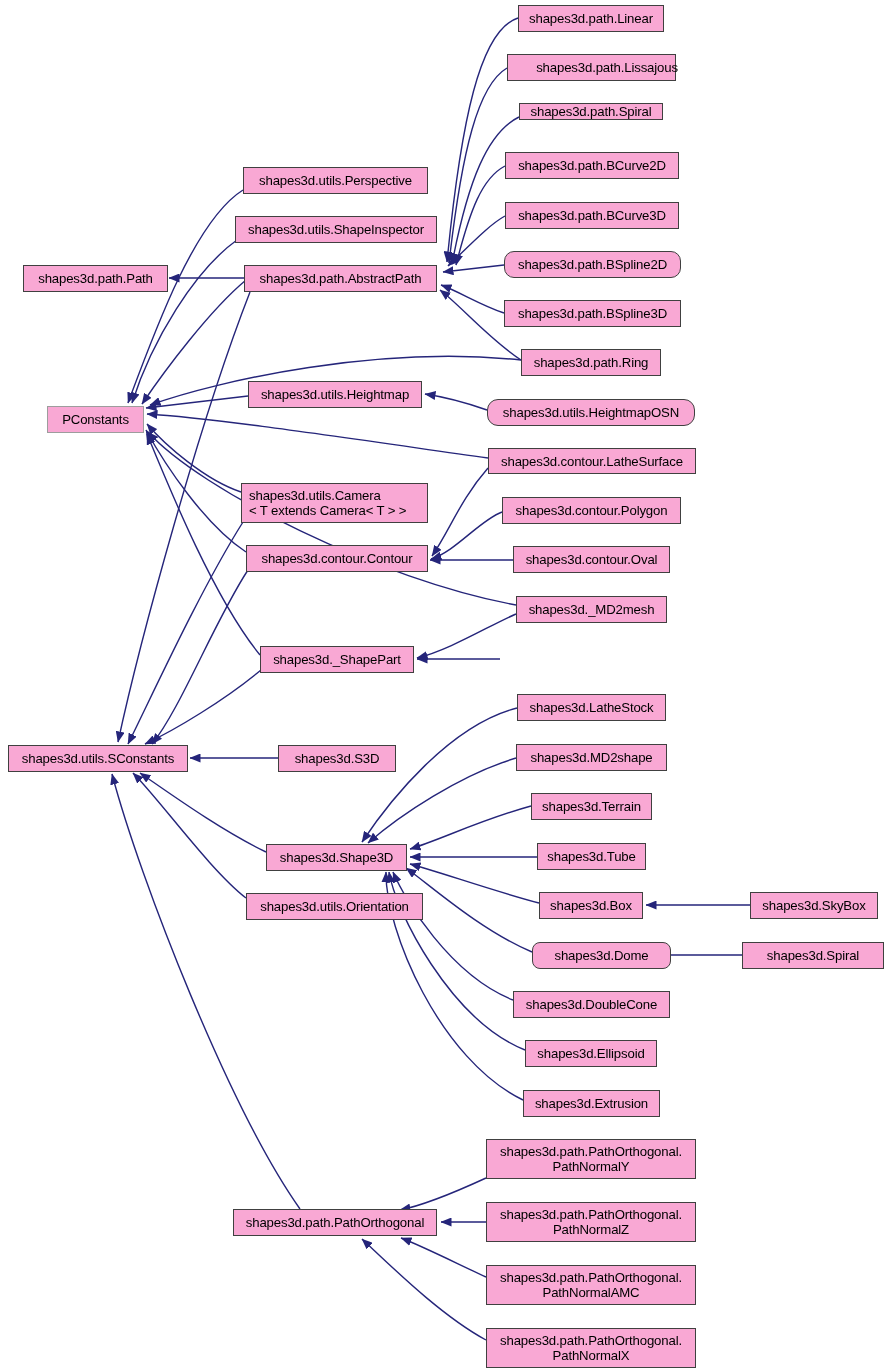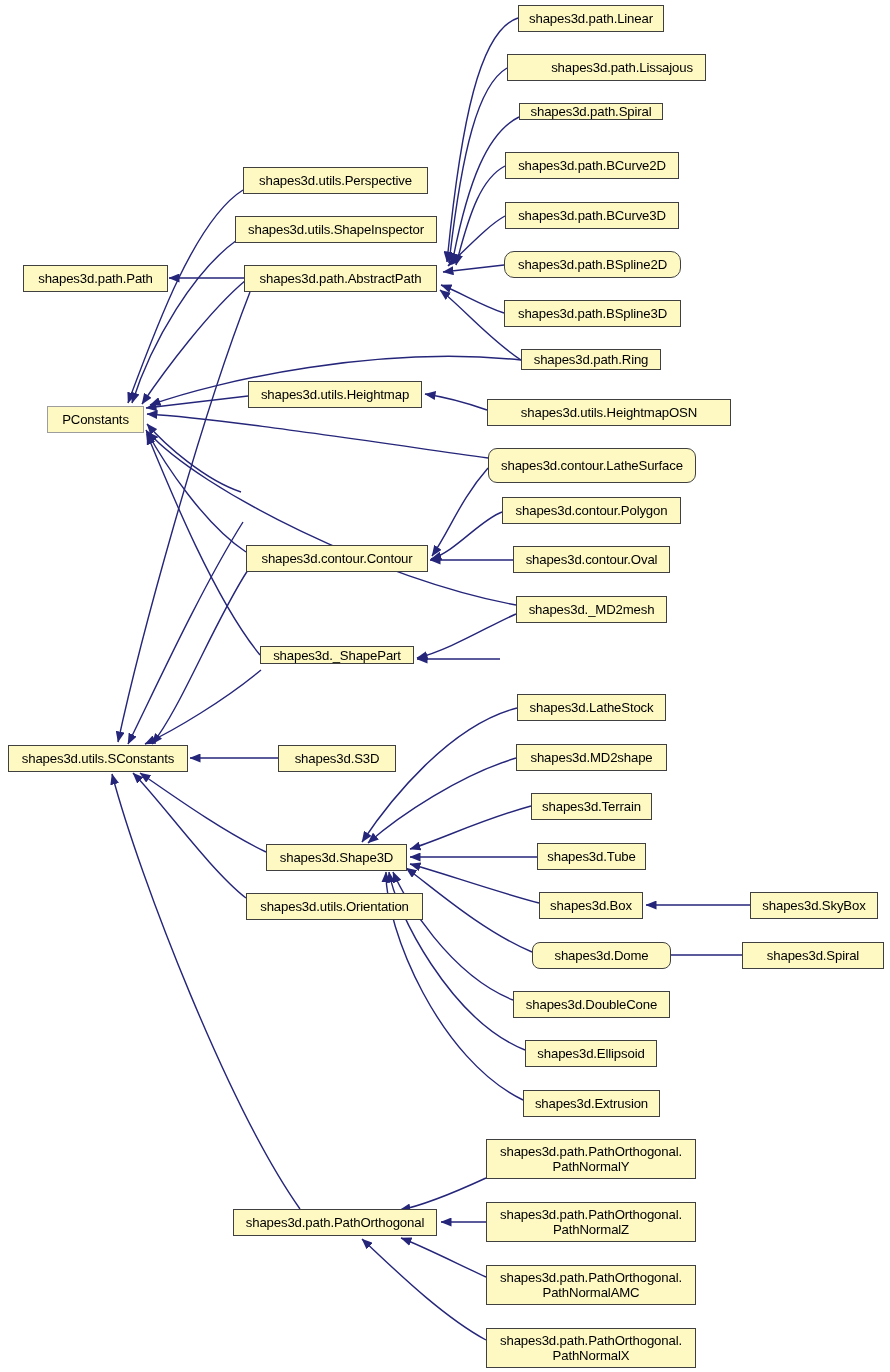--- a/index.html
+++ b/index.html
@@ -21,21 +21,21 @@
     position: absolute;
     left: 0;
     top: 0;
     width: 890px;
     height: 1372px;
     pointer-events: none;
   }
   .node {
     position: absolute;
     box-sizing: border-box;
-    background: #fef9c3;
+    background: #f9a8d4;
     border: 1px solid #404040;
     display: flex;
     align-items: center;
     justify-content: center;
     text-align: center;
     font-size: 13.2px;
     line-height: 15px;
     color: #000000;
     letter-spacing: -0.15px;
     white-space: pre;
@@ -111,36 +111,38 @@
         <path d="M 486,1340 C 440,1315 390,1265 362,1239" marker-end="url(#ah)" stroke="#25257a"></path>
       </g>
   </svg>
 <div class="node" style="left: 23px; top: 265px; width: 145px; height: 27px;">shapes3d.path.Path</div>
     <div class="node root" style="left: 47px; top: 406px; width: 97px; height: 27px;">PConstants</div>
     <div class="node" style="left: 8px; top: 745px; width: 180px; height: 27px;">shapes3d.utils.SConstants</div>
     <div class="node" style="left: 243px; top: 167px; width: 185px; height: 27px;">shapes3d.utils.Perspective</div>
     <div class="node" style="left: 235px; top: 216px; width: 202px; height: 27px;">shapes3d.utils.ShapeInspector</div>
     <div class="node" style="left: 244px; top: 265px; width: 193px; height: 27px;">shapes3d.path.AbstractPath</div>
     <div class="node" style="left: 248px; top: 381px; width: 174px; height: 27px;">shapes3d.utils.Heightmap</div>
+    <div class="node leftalign" style="left: 241px; top: 483px; width: 187px; height: 40px;">shapes3d.utils.Camera
+&lt; T extends Camera&lt; T &gt; &gt;</div>
     <div class="node" style="left: 246px; top: 545px; width: 182px; height: 27px;">shapes3d.contour.Contour</div>
-    <div class="node" style="left: 260px; top: 646px; width: 154px; height: 18px;">shapes3d._ShapePart</div>
+    <div class="node" style="left: 260px; top: 646px; width: 154px; height: 27px;">shapes3d._ShapePart</div>
     <div class="node" style="left: 278px; top: 745px; width: 118px; height: 27px;">shapes3d.S3D</div>
     <div class="node" style="left: 266px; top: 844px; width: 141px; height: 27px;">shapes3d.Shape3D</div>
     <div class="node" style="left: 246px; top: 893px; width: 177px; height: 27px;">shapes3d.utils.Orientation</div>
     <div class="node" style="left: 233px; top: 1209px; width: 204px; height: 27px;">shapes3d.path.PathOrthogonal</div>
     <div class="node" style="left: 518px; top: 5px; width: 146px; height: 27px;">shapes3d.path.Linear</div>
-    <div class="node" style="left: 507px; top: 54px; width: 199px; height: 27px; padding-left: 31px;">shapes3d.path.Lissajous</div>
+    <div class="node" style="left: 507px; top: 54px; width: 169px; height: 27px; padding-left: 31px;">shapes3d.path.Lissajous</div>
     <div class="node" style="left: 519px; top: 103px; width: 144px; height: 17px;">shapes3d.path.Spiral</div>
     <div class="node" style="left: 505px; top: 152px; width: 174px; height: 27px;">shapes3d.path.BCurve2D</div>
     <div class="node" style="left: 505px; top: 202px; width: 174px; height: 27px;">shapes3d.path.BCurve3D</div>
     <div class="node" style="left: 504px; top: 251px; width: 177px; height: 27px; border-radius: 10px;">shapes3d.path.BSpline2D</div>
     <div class="node" style="left: 504px; top: 300px; width: 177px; height: 27px;">shapes3d.path.BSpline3D</div>
-    <div class="node" style="left: 521px; top: 349px; width: 140px; height: 21px;">shapes3d.path.Ring</div>
-    <div class="node" style="left: 487px; top: 399px; width: 244px; height: 27px;">shapes3d.utils.HeightmapOSN</div>
-    <div class="node" style="left: 488px; top: 448px; width: 208px; height: 35px; border-radius: 9px;">shapes3d.contour.LatheSurface</div>
+    <div class="node" style="left: 521px; top: 349px; width: 140px; height: 27px;">shapes3d.path.Ring</div>
+    <div class="node" style="left: 487px; top: 399px; width: 208px; height: 27px; border-radius: 11px;">shapes3d.utils.HeightmapOSN</div>
+    <div class="node" style="left: 488px; top: 448px; width: 208px; height: 26px;">shapes3d.contour.LatheSurface</div>
     <div class="node" style="left: 502px; top: 497px; width: 179px; height: 27px;">shapes3d.contour.Polygon</div>
     <div class="node" style="left: 513px; top: 546px; width: 157px; height: 27px;">shapes3d.contour.Oval</div>
     <div class="node" style="left: 516px; top: 596px; width: 151px; height: 27px;">shapes3d._MD2mesh</div>
     <div class="node" style="left: 517px; top: 694px; width: 149px; height: 27px;">shapes3d.LatheStock</div>
     <div class="node" style="left: 516px; top: 744px; width: 151px; height: 27px;">shapes3d.MD2shape</div>
     <div class="node" style="left: 531px; top: 793px; width: 121px; height: 27px;">shapes3d.Terrain</div>
     <div class="node" style="left: 537px; top: 843px; width: 109px; height: 27px;">shapes3d.Tube</div>
     <div class="node" style="left: 539px; top: 892px; width: 104px; height: 27px;">shapes3d.Box</div>
     <div class="node" style="left: 532px; top: 942px; width: 139px; height: 27px; border-radius: 8px;">shapes3d.Dome</div>
     <div class="node" style="left: 513px; top: 991px; width: 157px; height: 27px;">shapes3d.DoubleCone</div>

